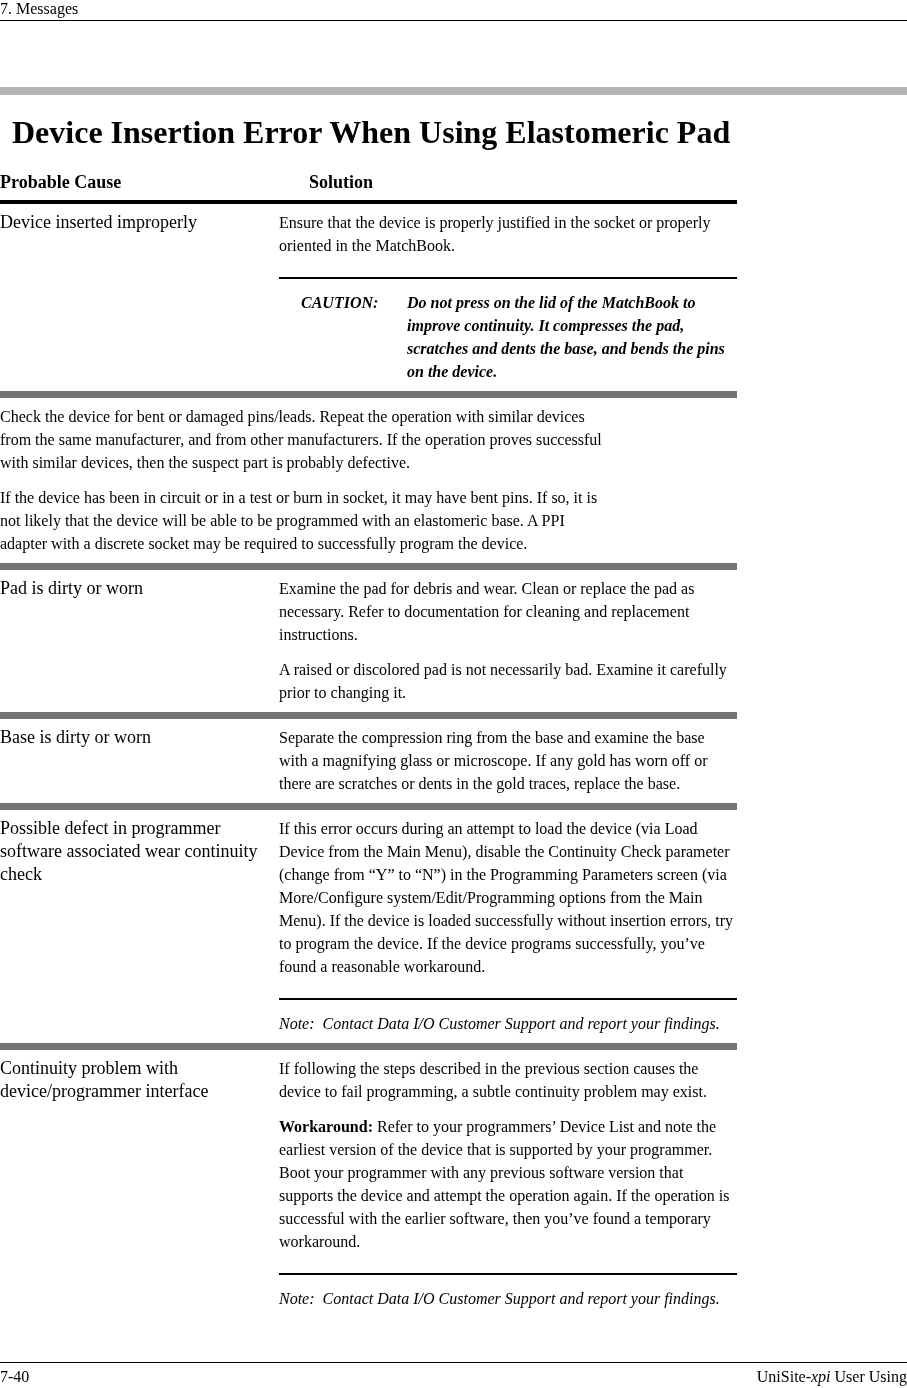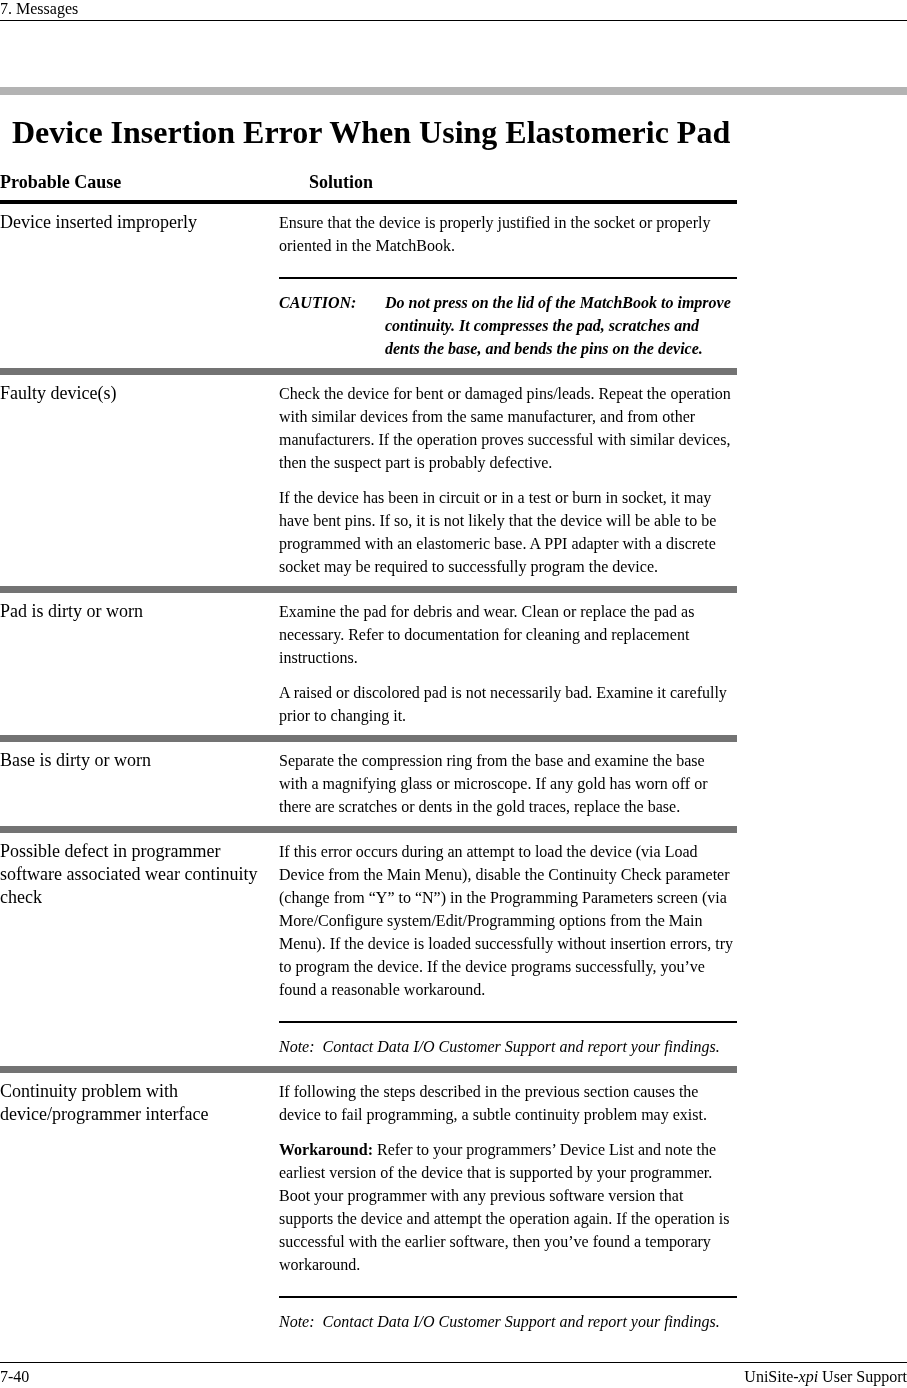--- a/index.html
+++ b/index.html
@@ -13,21 +13,21 @@
   .hdr { position: relative; height: 30px; border-bottom: 4px solid #000; }
   .hdr span { position: absolute; top: 2px; font-weight: bold; font-size: 18px; }
   .hdr .c1 { left: 0; } .hdr .c2 { left: 279px; margin-left: 30px; }
   .row { position: relative; display: flex; border-bottom: 7px solid #737373; }
   .row:last-child { border-bottom: none; }
   .cause { width: 279px; flex: 0 0 279px; font-size: 18px; line-height: 23px; padding-top: 7px; }
   .sol { width: 615px; font-size: 16px; line-height: 23px; padding-top: 7px; padding-bottom: 8px; }
   .sol p { margin: 0 0 12px 0; }
   .sol p:last-child { margin-bottom: 0; }
   .notice-rule { height: 2px; background: #000; margin: 20px 0 12px 0; }
-  .caution { display: flex; font-style: italic; font-weight: bold; }
+  .caution { display: flex; font-style: italic; font-weight: bold; margin-left: 22px; }
   .caution .lbl { flex: 0 0 106px; }
   .note { font-style: italic; }
   .note .lbl { margin-right: 8px; }
   .foot-rule { position: absolute; left: 0; top: 1362px; width: 907px; height: 1px; background: #000; }
   .foot-left { position: absolute; left: 0; top: 1368px; font-size: 16px; }
   .foot-right { position: absolute; right: 0; top: 1368px; font-size: 16px; }
 </style>
 </head>
 <body>
 
@@ -48,21 +48,20 @@
       <p>Ensure that the device is properly justified in the socket or properly oriented in the MatchBook.</p>
       <div class="notice-rule"></div>
       <div class="caution">
         <span class="lbl">CAUTION:</span>
         <span>Do not press on the lid of the MatchBook to improve continuity. It compresses the pad, scratches and dents the base, and bends the pins on the device.</span>
       </div>
     </div>
   </div>
 
   <div class="row">
-    <div class="cause">Faulty device(s)</div>
     <div class="sol">
       <p>Check the device for bent or damaged pins/leads. Repeat the operation with similar devices from the same manufacturer, and from other manufacturers. If the operation proves successful with similar devices, then the suspect part is probably defective.</p>
       <p>If the device has been in circuit or in a test or burn in socket, it may have bent pins. If so, it is not likely that the device will be able to be programmed with an elastomeric base. A PPI adapter with a discrete socket may be required to successfully program the device.</p>
     </div>
   </div>
 
   <div class="row">
     <div class="cause">Pad is dirty or worn</div>
     <div class="sol">
       <p>Examine the pad for debris and wear. Clean or replace the pad as necessary. Refer to documentation for cleaning and replacement instructions.</p>
@@ -96,13 +95,13 @@
       <div class="notice-rule"></div>
       <div class="note">
         <span class="lbl">Note:</span><span>Contact Data I/O Customer Support and report your findings.</span>
       </div>
     </div>
   </div>
 </div>
 
 <div class="foot-rule"></div>
 <div class="foot-left">7-40</div>
-<div class="foot-right"><span>UniSite-</span><i>xpi</i><span> User Support</span></div>
+<div class="foot-right"><span>UniSite-</span><i>xpi</i><span> User Using</span></div>
 
 </body></html>

